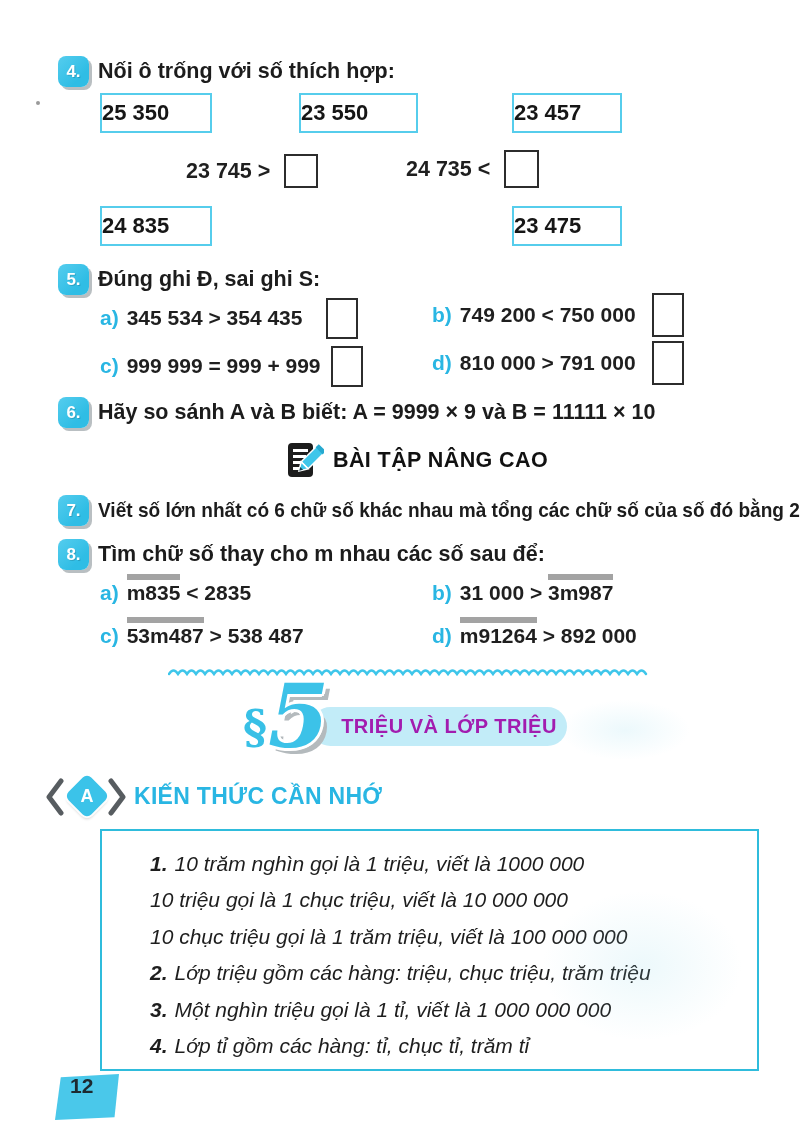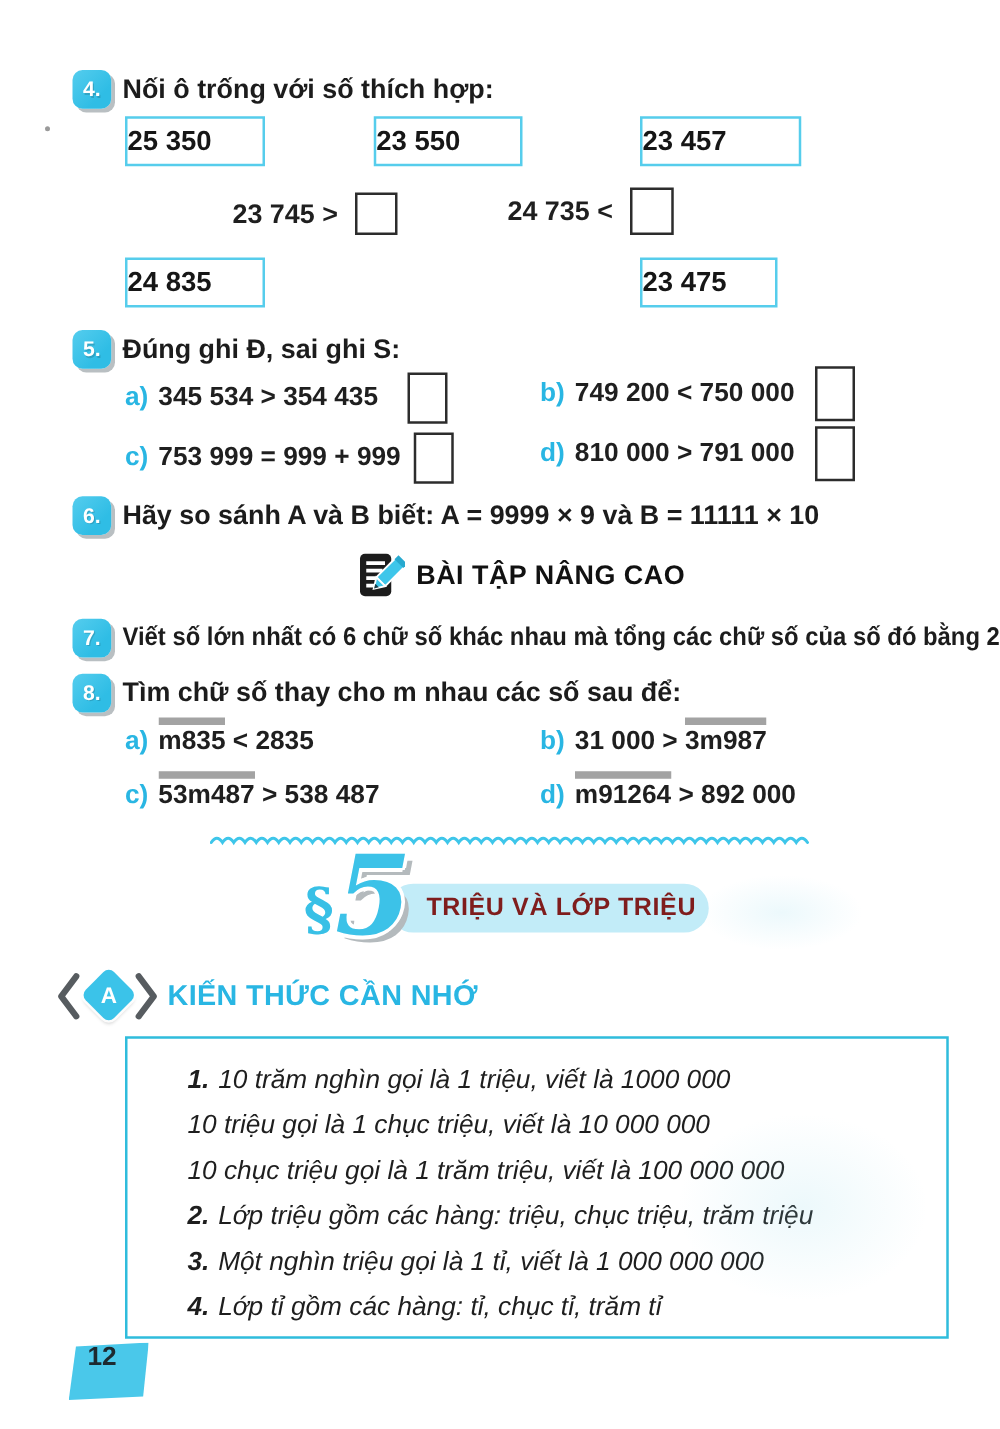--- a/index.html
+++ b/index.html
@@ -49,21 +49,21 @@
     position:absolute; font-family:"DejaVu Serif", serif; font-style:italic; font-weight:bold;
     font-size:88px; line-height:1; color:#3cc2e8; z-index:3;
     text-shadow:-3px 0 0 #fff,3px 0 0 #fff,0 -3px 0 #fff,0 3px 0 #fff,
                 -2px -2px 0 #fff,2px -2px 0 #fff,-2px 2px 0 #fff,2px 2px 0 #fff,
                 6px 6px 0 #b4babd;
   }
   .sec-pill {
     position:absolute; width:256px; height:39px; border-radius:20px; background:#c2ecf8; z-index:1;
     display:flex; align-items:center; justify-content:center;
   }
-  .sec-pill span { color:#7f1d1d; font-weight:bold; font-size:20px; letter-spacing:.5px; padding-left:20px; white-space:nowrap; }
+  .sec-pill span { color:#a21caf; font-weight:bold; font-size:20px; letter-spacing:.5px; padding-left:20px; white-space:nowrap; }
 
   
   .k-head { position:absolute; font-size:23px; font-weight:bold; color:#29b6e3; letter-spacing:.3px; white-space:nowrap; }
   .diamond {
     position:absolute; width:32px; height:32px; background:#3bc3e9; border-radius:6px;
     transform:rotate(45deg); display:flex; align-items:center; justify-content:center;
     box-shadow:0 0 0 2px rgba(255,255,255,.9), 2px 2px 3px rgba(0,0,0,.18);
   }
   .diamond span { transform:rotate(-45deg); color:#fff; font-weight:bold; font-size:18px; }
 
@@ -98,21 +98,21 @@
     <span>4.</span>
   </div>
   <div class="ex-title" style="left:98px;top:59px">Nối ô trống với số thích hợp:</div>
 
   <div class="numbox" style="left:100px;top:93px;width:112px">
       <span>25 350</span>
     </div>
   <div class="numbox" style="left:299px;top:93px;width:119px">
       <span>23 550</span>
     </div>
-  <div class="numbox" style="left:512px;top:93px;width:129px">
+  <div class="numbox" style="left:512px;top:93px;width:110px">
       <span>23 457</span>
     </div>
 
   <div class="cmp-group" style="left:186px;top:154px">
     <span class="cmp-text">23 745 &gt;</span>
     <span class="blankbox" style="width:34px;height:34px"></span>
   </div>
   <div class="cmp-group" style="left:406px;top:150px">
     <span class="cmp-text">24 735 &lt;</span>
     <span class="blankbox" style="width:35px;height:38px"></span>
@@ -135,21 +135,21 @@
     <span class="expr">345 534 &gt; 354 435</span>
     <span class="ansbox" style="margin-left:24px"></span>
   </div>
   <div class="item-row" style="left:432px;top:293px">
     <span class="lbl">b)</span>
     <span class="expr">749 200 &lt; 750 000</span>
     <span class="ansbox" style="margin-left:16px;height:44px"></span>
   </div>
   <div class="item-row" style="left:100px;top:344px">
     <span class="lbl">c)</span>
-    <span class="expr">753 999 = 999 + 999</span>
+    <span class="expr">999 999 = 999 + 999</span>
     <span class="ansbox" style="margin-left:10px"></span>
   </div>
   <div class="item-row" style="left:432px;top:341px">
     <span class="lbl">d)</span>
     <span class="expr">810 000 &gt; 791 000</span>
     <span class="ansbox" style="margin-left:16px;height:44px"></span>
   </div>
 
   <div class="badge" style="left:58px;top:397px">
     <span>6.</span>

